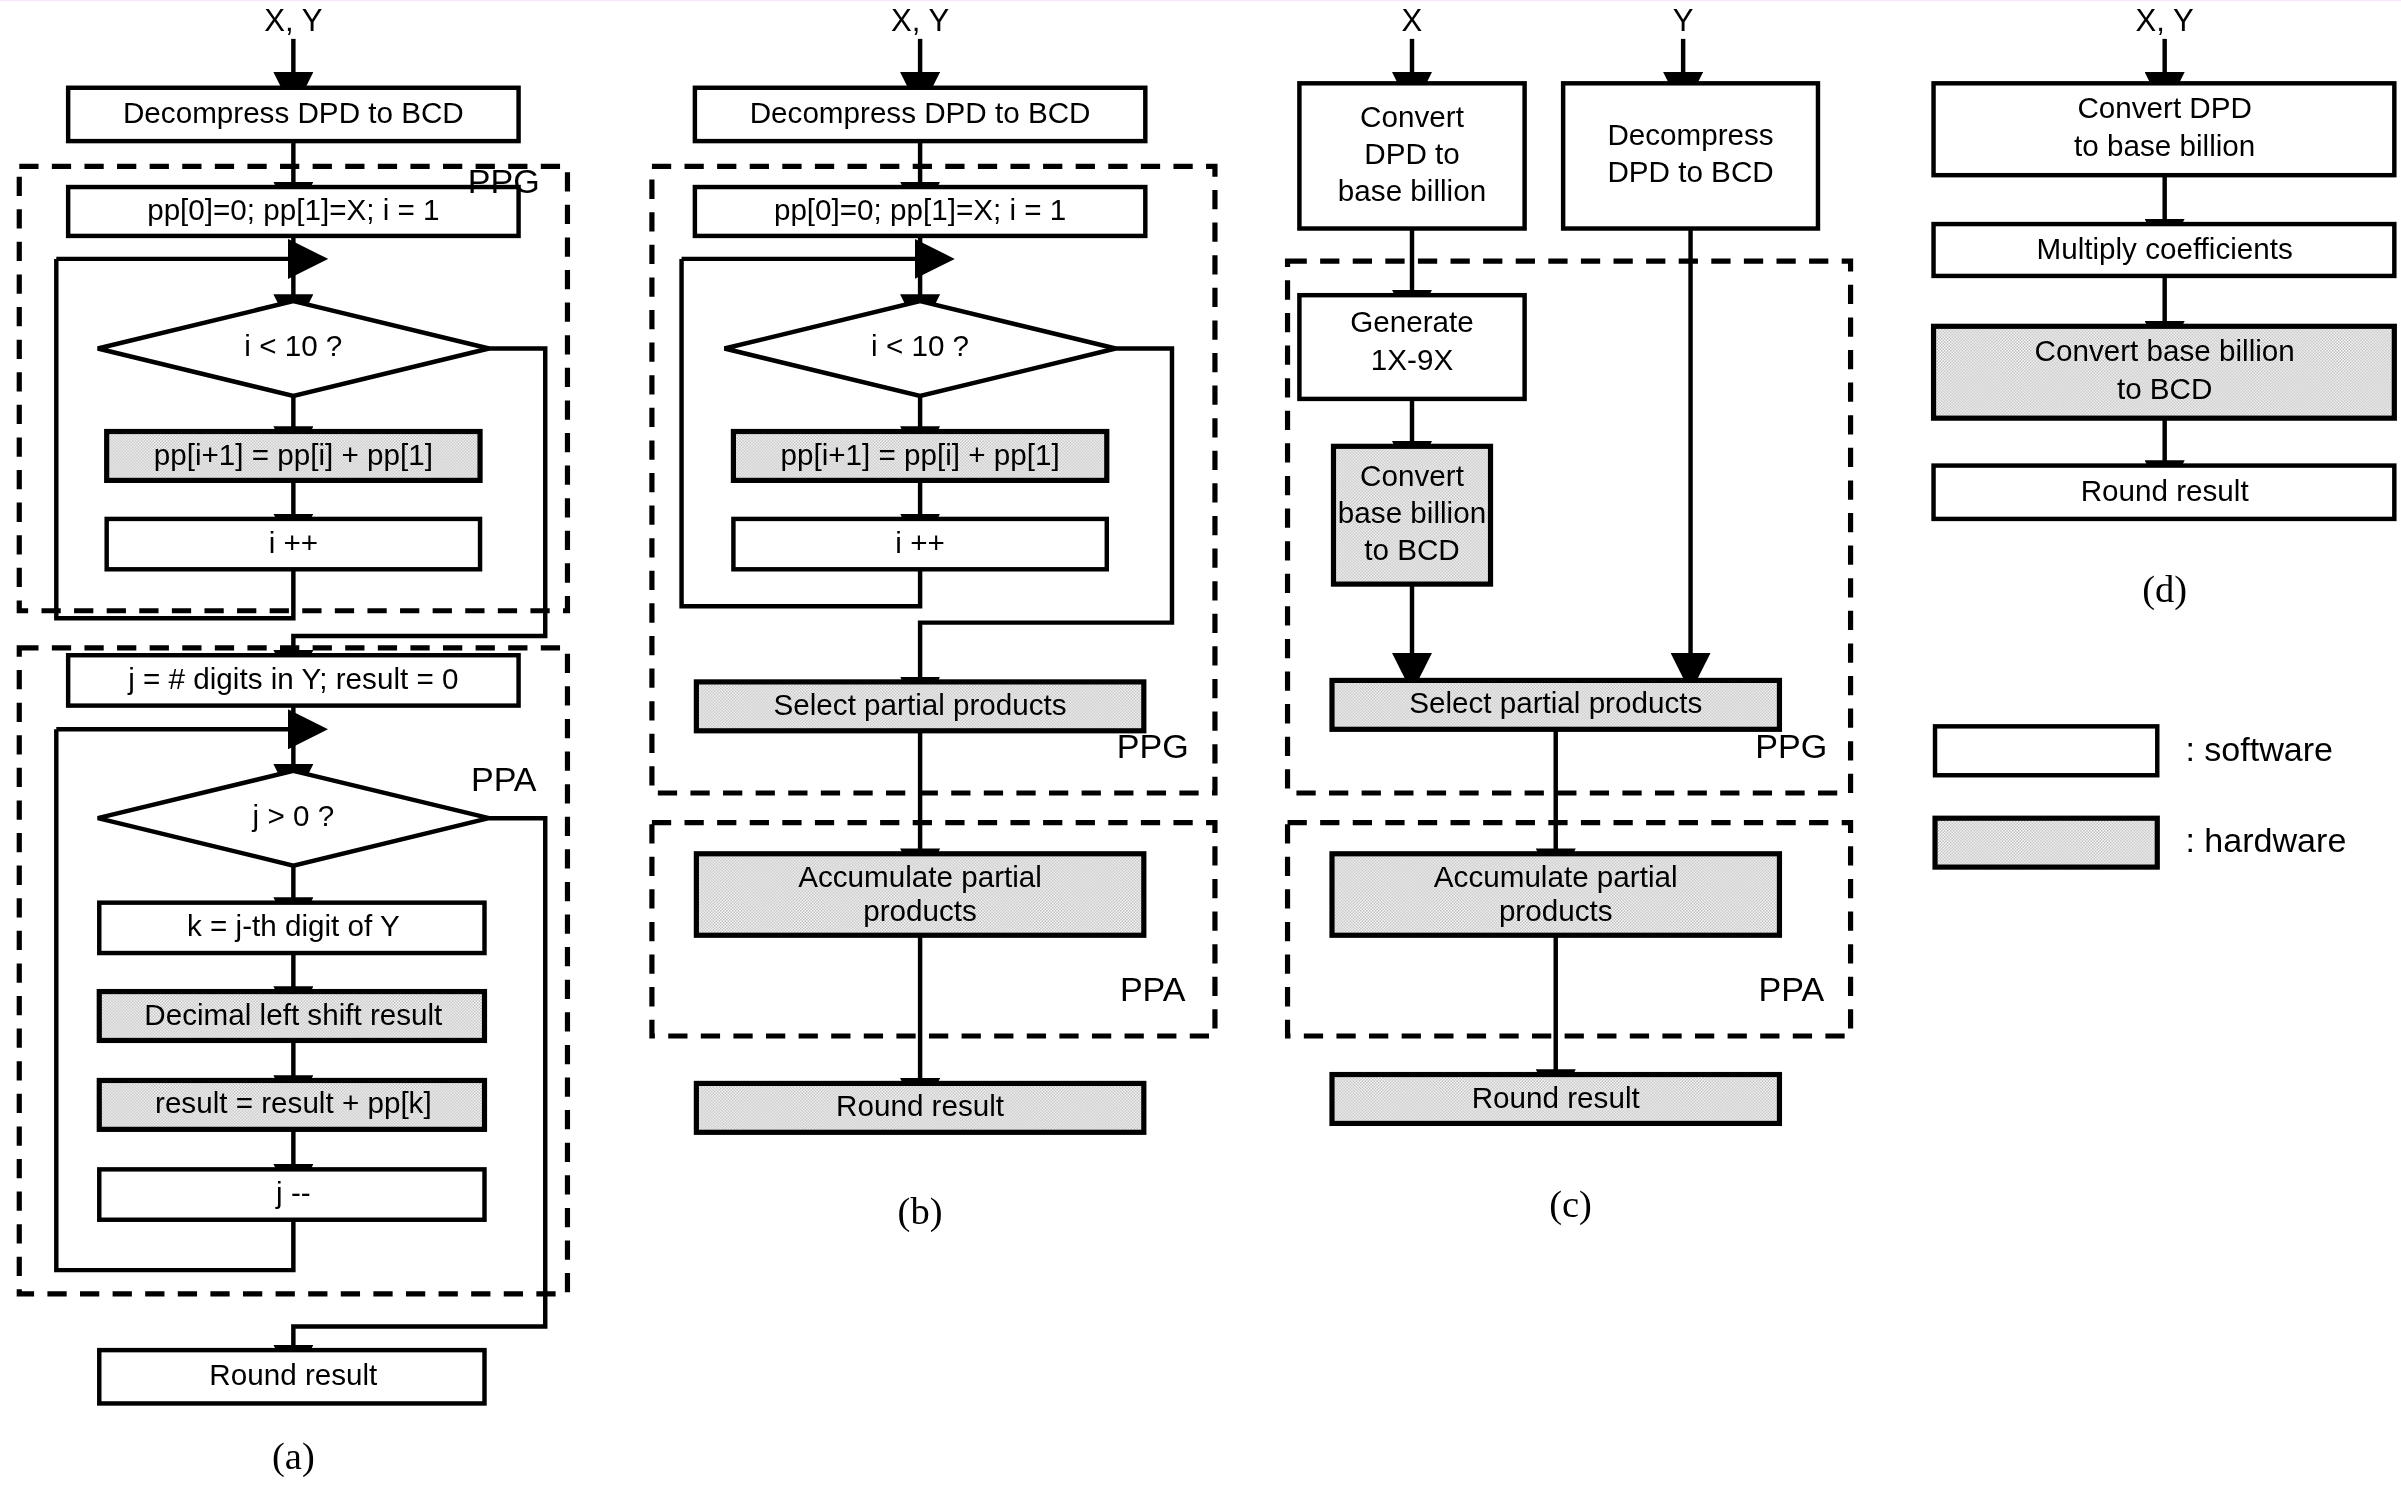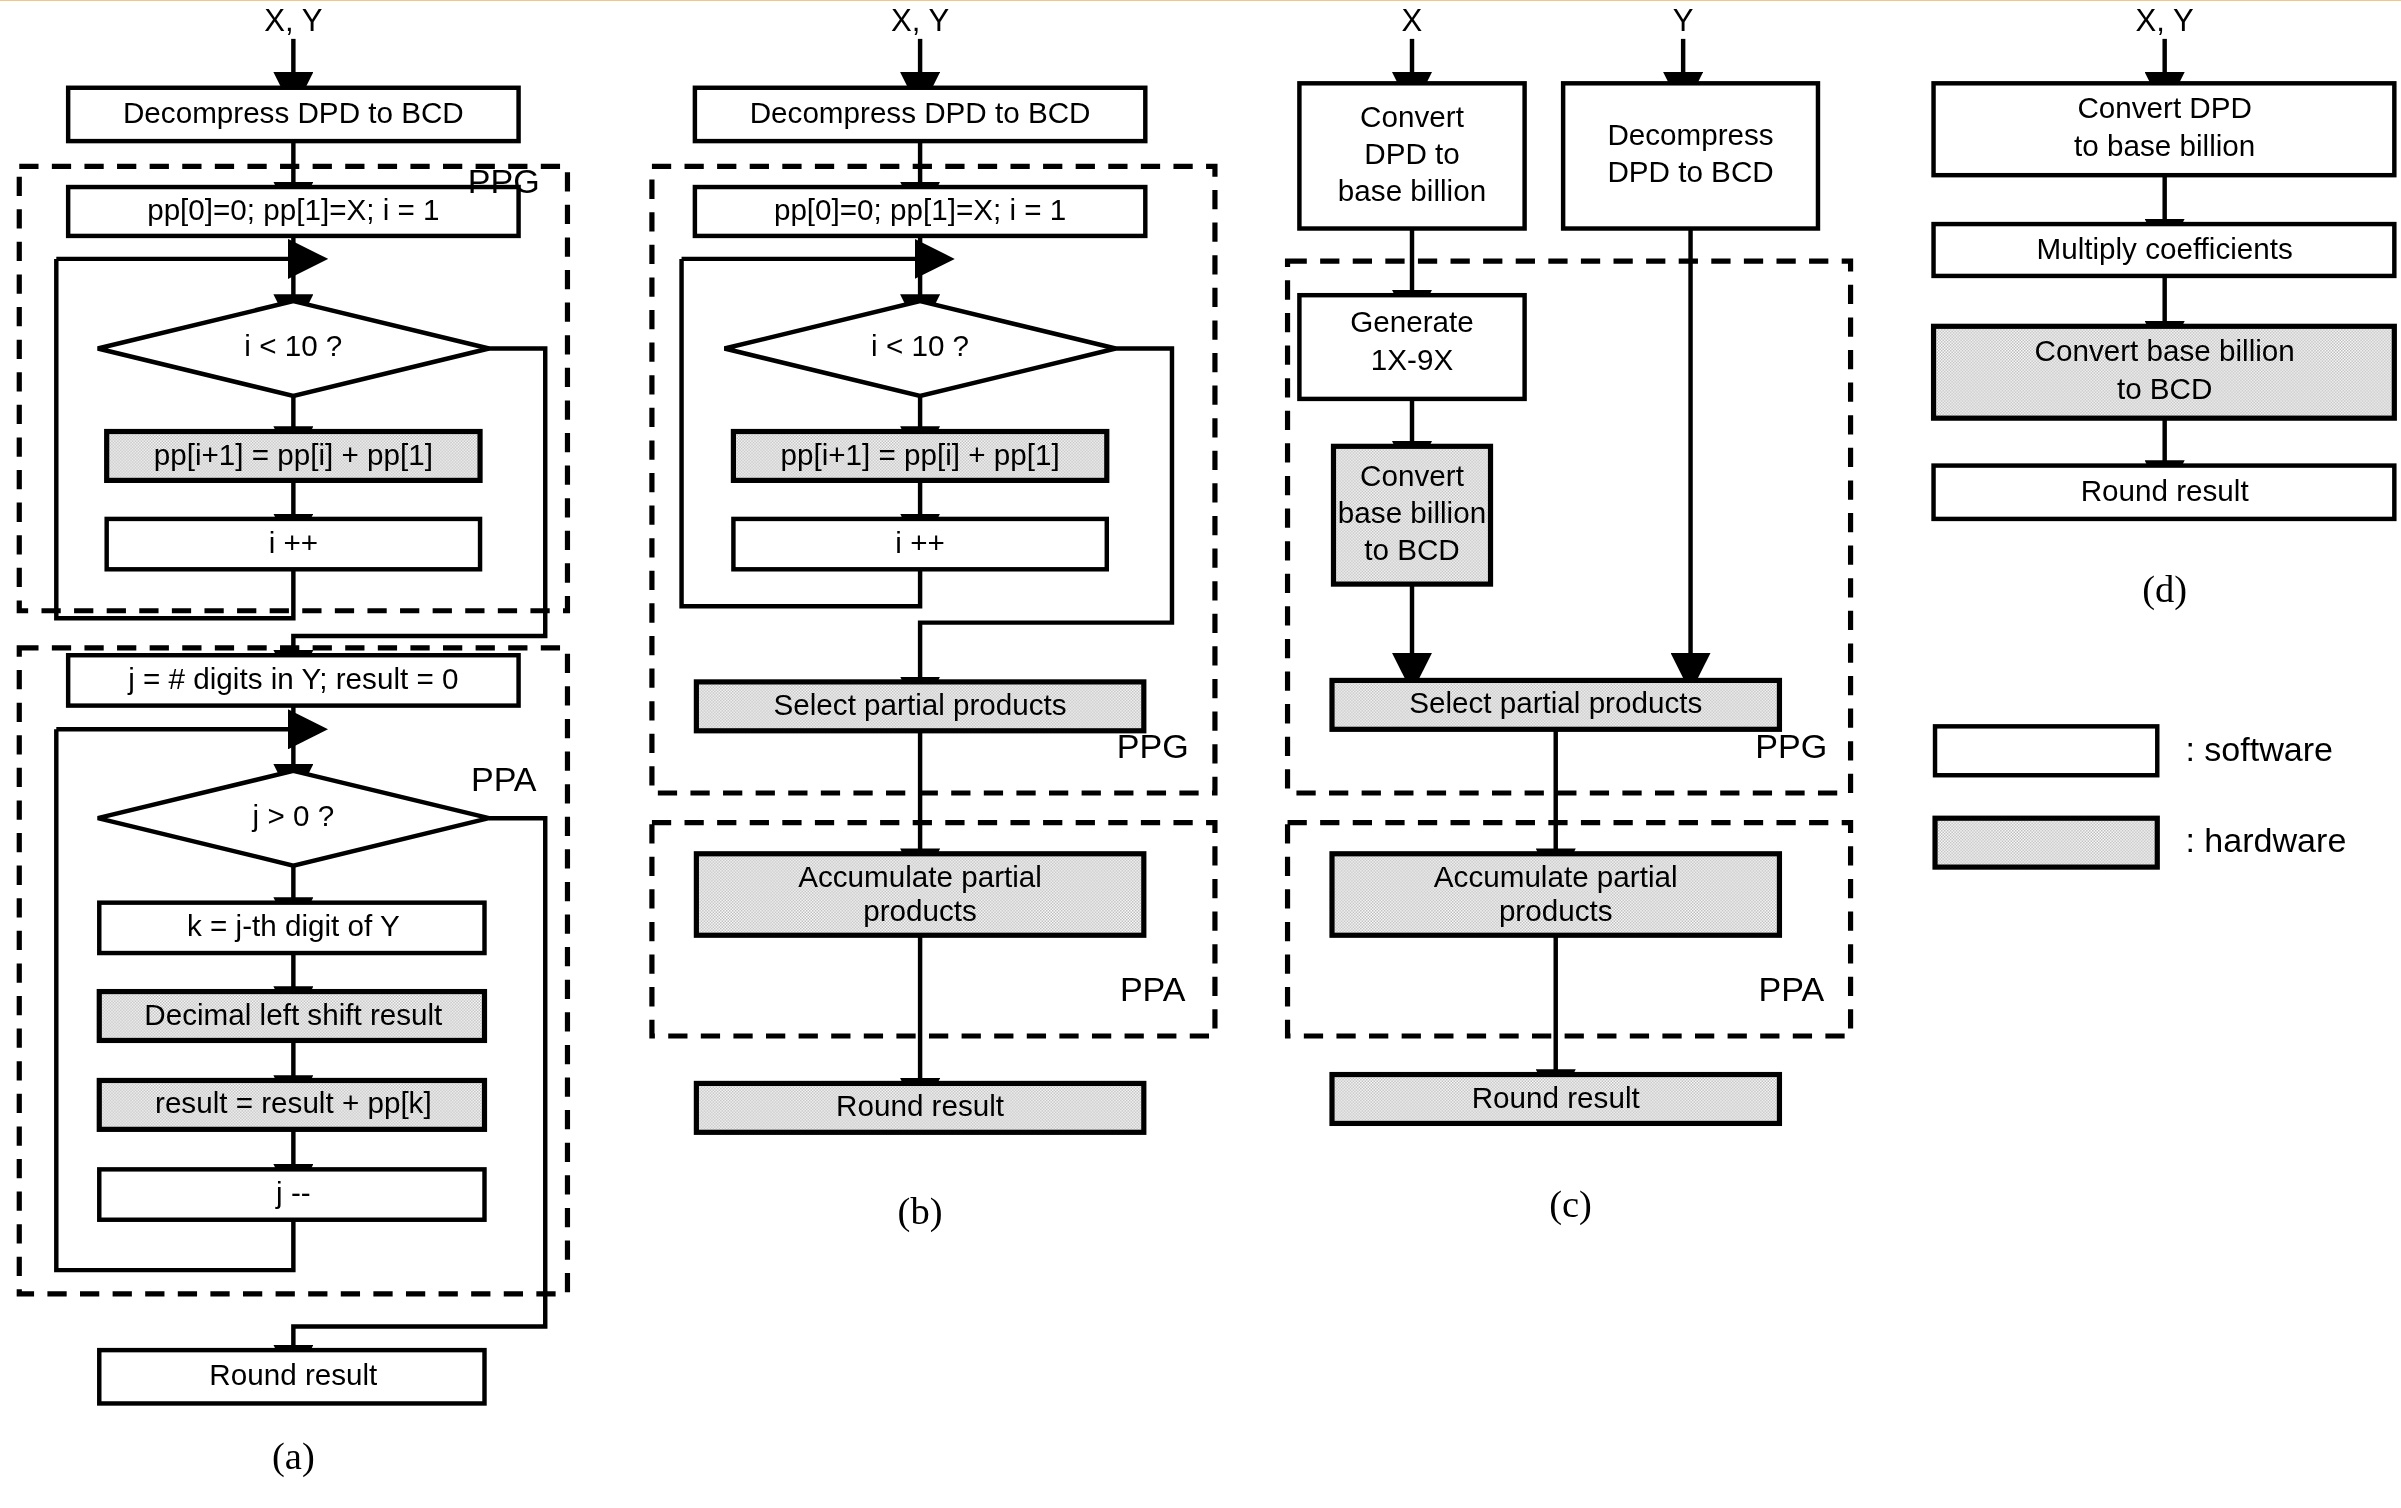--- a/index.html
+++ b/index.html
@@ -4,21 +4,21 @@
 <style>
   html, body {
     margin: 0;
     padding: 0;
     background: #ffffff;
   }
   #root {
     position: relative;
     width: 2401px;
     height: 1509px;
-    background: #a16207;
+    background: #f0abfc;
     font-family: "Liberation Sans", sans-serif;
   }
   svg { display: block; }
   .box-sw   { fill: #ffffff; stroke: #000000; stroke-width: 6; }
   .box-hw   { fill: url(#dotfill); stroke: #000000; stroke-width: 7; }
   .dashbox  { fill: none; stroke: #000000; stroke-width: 7; stroke-dasharray: 26 18; }
   .ln       { stroke: #000000; stroke-width: 6; fill: none; }
   .txt {
     font-family: "Liberation Sans", sans-serif;
     font-size: 40px;

